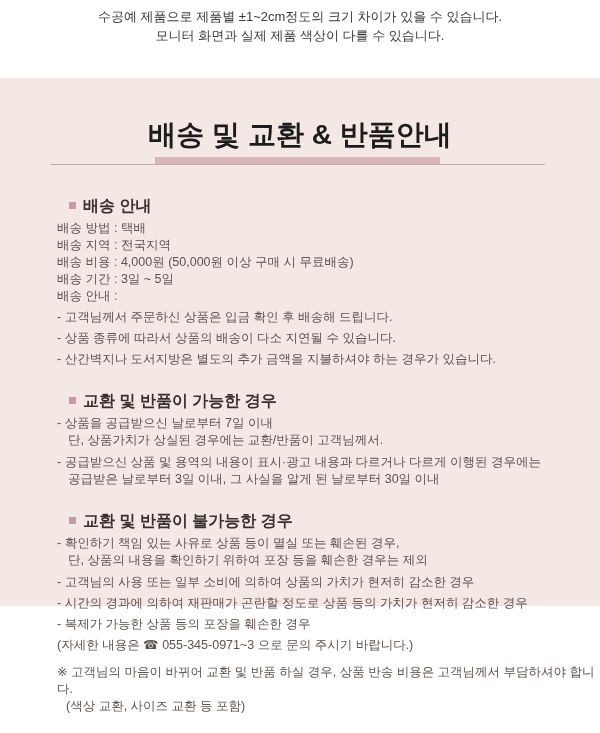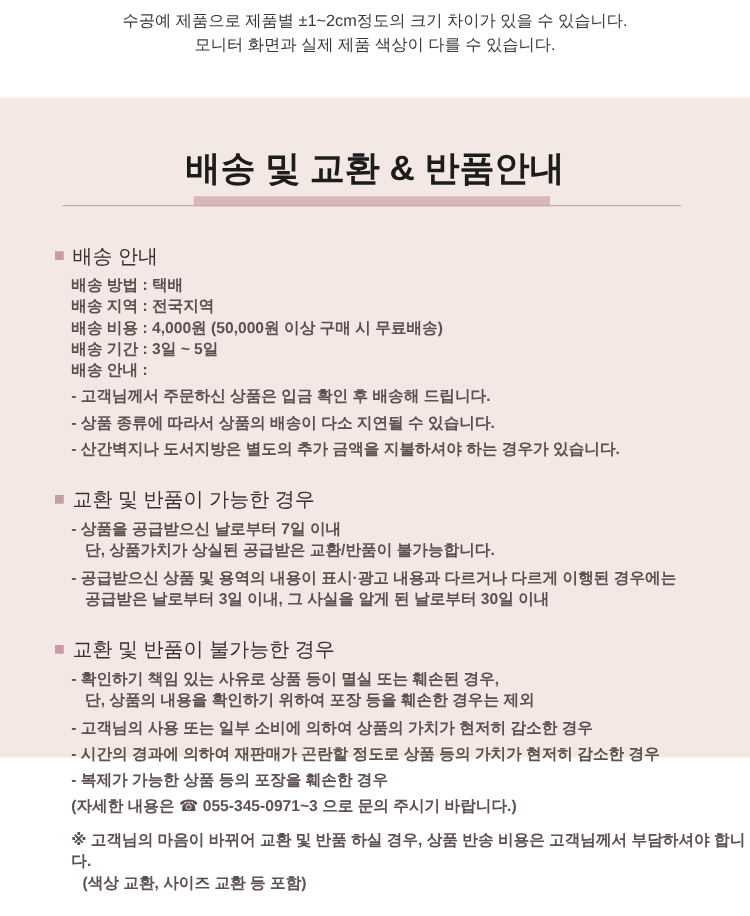--- a/index.html
+++ b/index.html
@@ -32,33 +32,32 @@
     background:#bfaeac;
   }
   .accent-bar {
     position:absolute; left:155px; width:285px; top:0; height:8px;
     background:#d9b6ba;
   }
 
   .info-section { margin-top:24px; }
   .info-section.first { margin-top:30px; }
   .sec-head {
-    margin:0 0 5px 0; padding-left:44px;
+    margin:0 0 5px 0; padding-left:69px;
     font-size:16px; line-height:18px;
-    font-weight:normal; color:#3a2f2f;
+    font-weight:bold; color:#3a2f2f;
   }
   .bullet {
     display:inline-block; width:7px; height:7px;
     background:#c79ba3; margin-right:7px; vertical-align:2px;
   }
   .line {
     margin:0; padding-left:57px;
     font-size:12.5px; line-height:17px;
     color:#5d5050;
-    font-weight:bold;
   }
   .indent { padding-left:68px; }
   .mt4 { margin-top:4px; }
   .mt5 { margin-top:5px; }
 
   .footnote { margin-top:10px; }
   .footnote .fn2 { padding-left:66px; }
 </style>
 </head>
 <body>
@@ -83,21 +82,21 @@
     <p class="line">배송 기간 : 3일 ~ 5일</p>
     <p class="line">배송 안내 :</p>
     <p class="line mt4">- 고객님께서 주문하신 상품은 입금 확인 후 배송해 드립니다.</p>
     <p class="line mt4">- 상품 종류에 따라서 상품의 배송이 다소 지연될 수 있습니다.</p>
     <p class="line mt4">- 산간벽지나 도서지방은 별도의 추가 금액을 지불하셔야 하는 경우가 있습니다.</p>
   </section>
 
   <section class="info-section">
     <h2 class="sec-head"><span class="bullet"></span><span>교환 및 반품이 가능한 경우</span></h2>
     <p class="line">- 상품을 공급받으신 날로부터 7일 이내</p>
-    <p class="line indent">단, 상품가치가 상실된 공급받은 교환/반품이 불가능합니다.</p>
+    <p class="line indent">단, 상품가치가 상실된 경우에는 교환/반품이 고객님께서.</p>
     <p class="line mt5">- 공급받으신 상품 및 용역의 내용이 표시·광고 내용과 다르거나 다르게 이행된 경우에는</p>
     <p class="line indent">공급받은 날로부터 3일 이내, 그 사실을 알게 된 날로부터 30일 이내</p>
   </section>
 
   <section class="info-section">
     <h2 class="sec-head"><span class="bullet"></span><span>교환 및 반품이 불가능한 경우</span></h2>
     <p class="line">- 확인하기 책임 있는 사유로 상품 등이 멸실 또는 훼손된 경우,</p>
     <p class="line indent">단, 상품의 내용을 확인하기 위하여 포장 등을 훼손한 경우는 제외</p>
     <p class="line mt5">- 고객님의 사용 또는 일부 소비에 의하여 상품의 가치가 현저히 감소한 경우</p>
     <p class="line mt4">- 시간의 경과에 의하여 재판매가 곤란할 정도로 상품 등의 가치가 현저히 감소한 경우</p>

